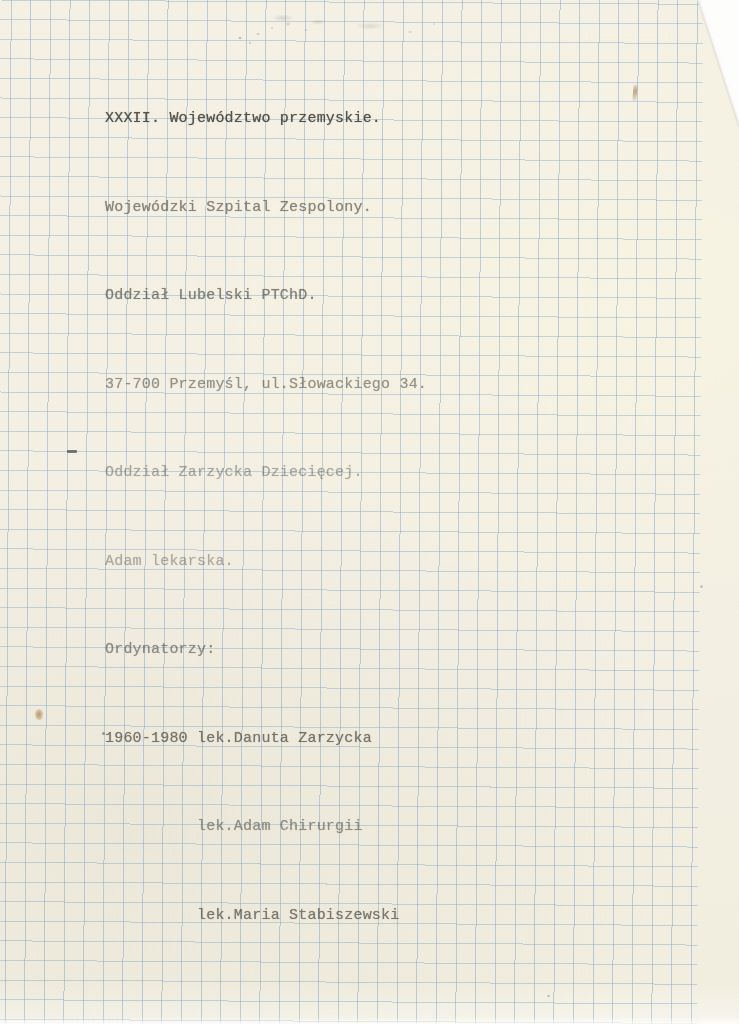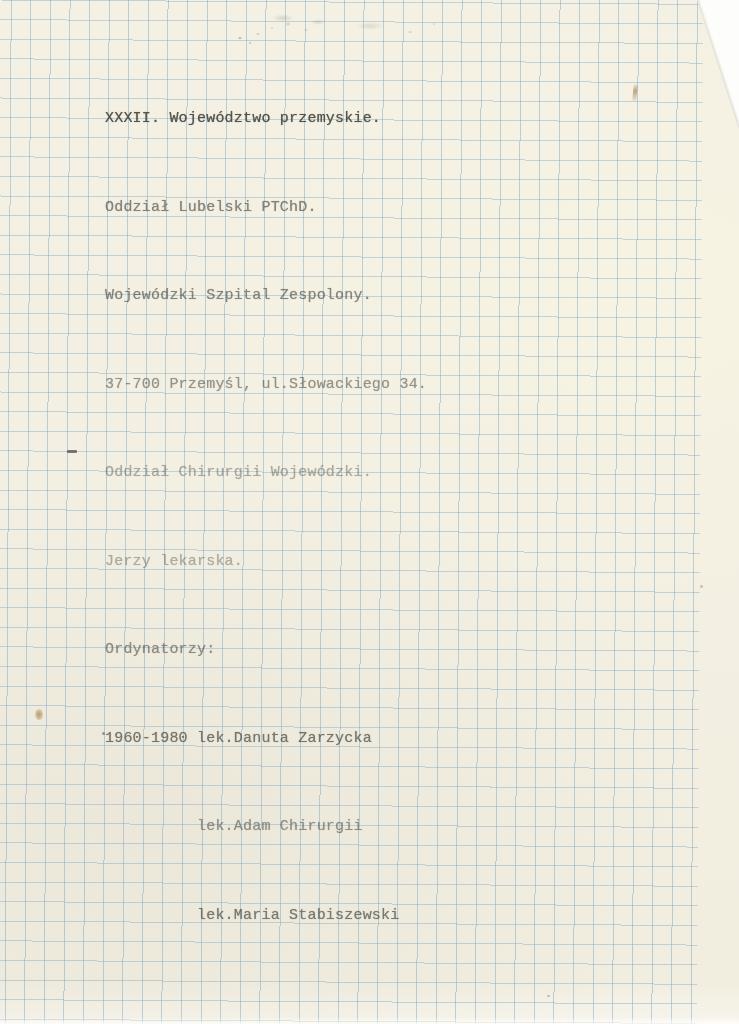--- a/index.html
+++ b/index.html
@@ -108,25 +108,25 @@
 </style>
 </head>
 <body>
 
 <div id="scan">
   <div class="paper">
     <div class="grid"></div>
 
     <div class="typed">
       <div class="line o88">XXXII. Województwo przemyskie.</div>
+      <div class="line o60">Wojewódzki Szpital Zespolony.</div>
       <div class="line o62">Oddział Lubelski PTChD.</div>
-      <div class="line o60">Wojewódzki Szpital Zespolony.</div>
       <div class="line o52">37-700 Przemyśl, ul.Słowackiego 34.</div>
-      <div class="line o40">Oddział Chirurgii Wojewódzki.</div>
-      <div class="line o38">Jerzy lekarska.</div>
+      <div class="line o40">Oddział Zarzycka Dziecięcej.</div>
+      <div class="line o38">Adam lekarska.</div>
       <div class="line o55">Ordynatorzy:</div>
       <div class="line o68">1960-1980 lek.Danuta Zarzycka</div>
       <div class="line o52">          lek.Adam Chirurgii</div>
       <div class="line o66">          lek.Maria Stabiszewski</div>
       
       
       
       
       
       

